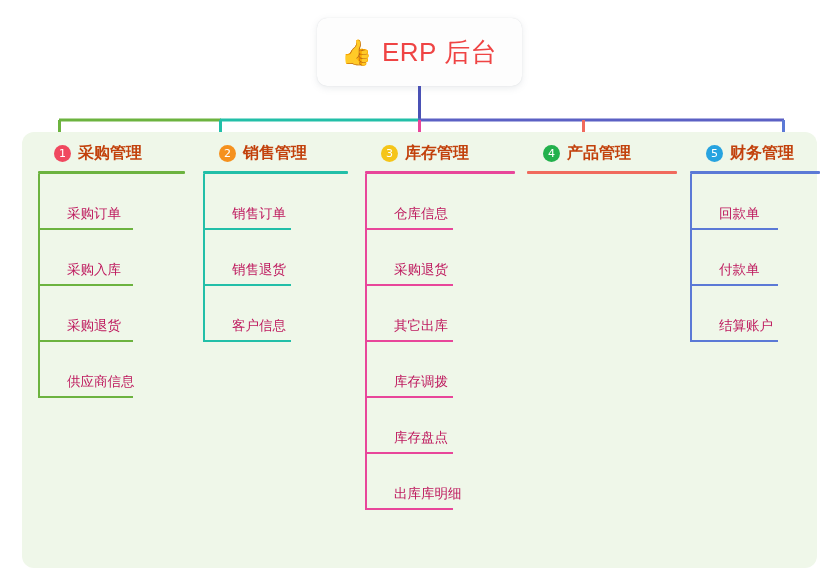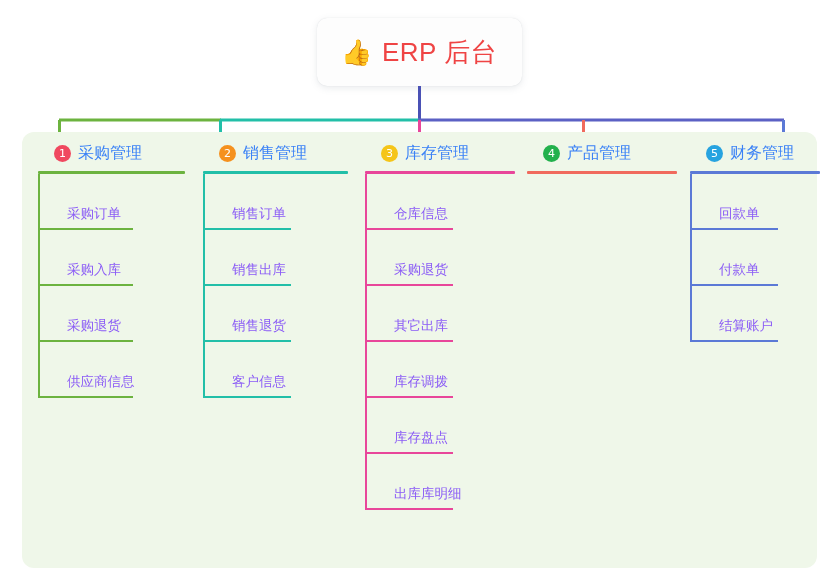--- a/index.html
+++ b/index.html
@@ -82,22 +82,23 @@
     border-radius: 50%;
     color: #ffffff;
     font-size: 11px;
     line-height: 17px;
     text-align: center;
     flex: 0 0 auto;
     font-family: "DejaVu Sans", sans-serif;
   }
   .col-title {
     font-size: 16px;
-    color: #3b82f6;
+    color: #c2410c;
     white-space: nowrap;
+    font-weight: bold;
   }
   .col-rule {
     height: 3px;
     margin-top: 5px;
     border-radius: 1px;
   }
 
   .items {
     position: relative;
     margin-top: 0;
@@ -105,21 +106,21 @@
   .item {
     position: relative;
     height: 56px;
     box-sizing: border-box;
   }
   .item .item-label {
     position: absolute;
     left: 29px;
     bottom: 7px;
     font-size: 13.5px;
-    color: #8b5cf6;
+    color: #be185d;
     white-space: nowrap;
   }
   .item .item-rule {
     position: absolute;
     left: 0;
     bottom: 0;
     height: 1.6px;
   }
   .item .item-spine {
     position: absolute;
@@ -191,25 +192,20 @@
       </div>
       <div class="col-rule" style="background: rgb(34, 191, 168); width: 145px;"></div>
       <div class="items">
         <div class="item">
           <span class="item-spine" style="background: rgb(34, 191, 168);"></span>
           <span class="item-label">销售订单</span>
           <span class="item-rule" style="background: rgb(34, 191, 168); width: 88px;"></span>
         </div>
         <div class="item">
           <span class="item-spine" style="background: rgb(34, 191, 168);"></span>
-          <span class="item-label">销售出库</span>
-          <span class="item-rule" style="background: rgb(34, 191, 168); width: 88px;"></span>
-        </div>
-        <div class="item">
-          <span class="item-spine" style="background: rgb(34, 191, 168);"></span>
           <span class="item-label">销售退货</span>
           <span class="item-rule" style="background: rgb(34, 191, 168); width: 88px;"></span>
         </div>
         <div class="item">
           <span class="item-spine" style="background: rgb(34, 191, 168);"></span>
           <span class="item-label">客户信息</span>
           <span class="item-rule" style="background: rgb(34, 191, 168); width: 88px;"></span>
         </div>
       </div>
     </div>

